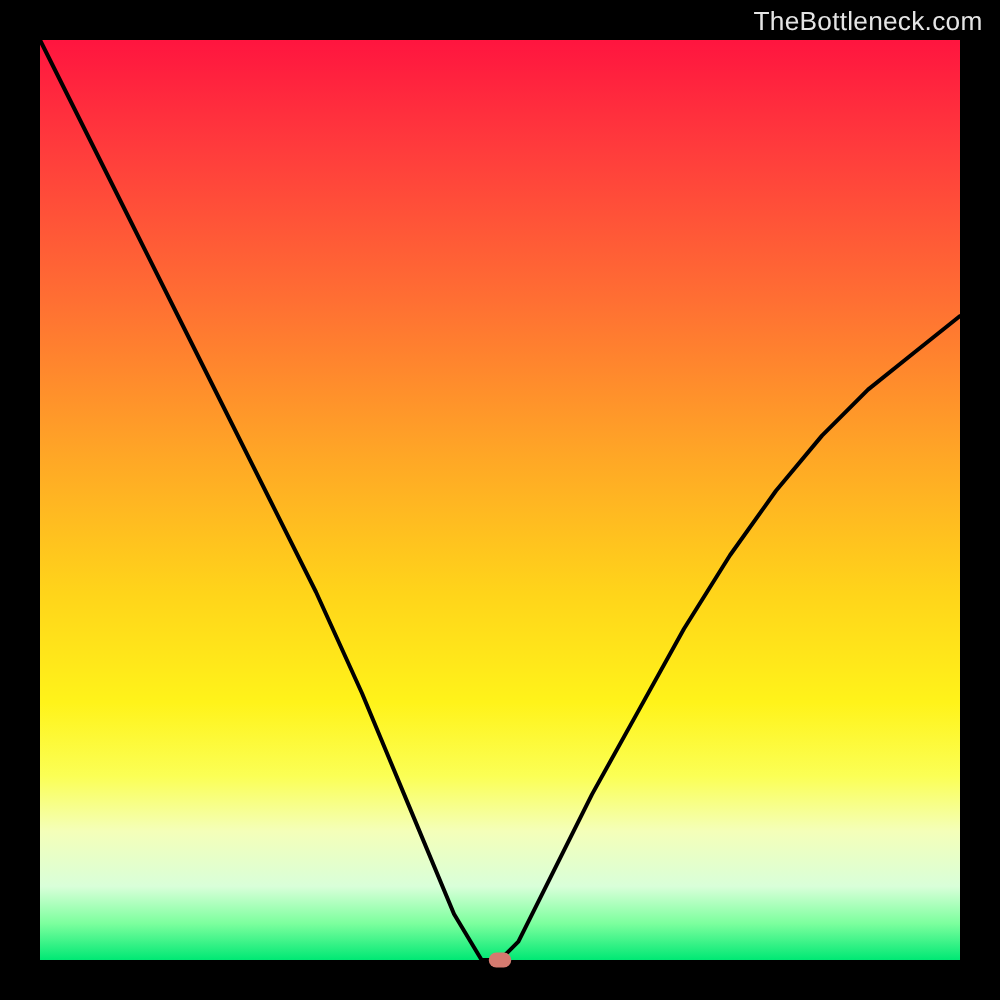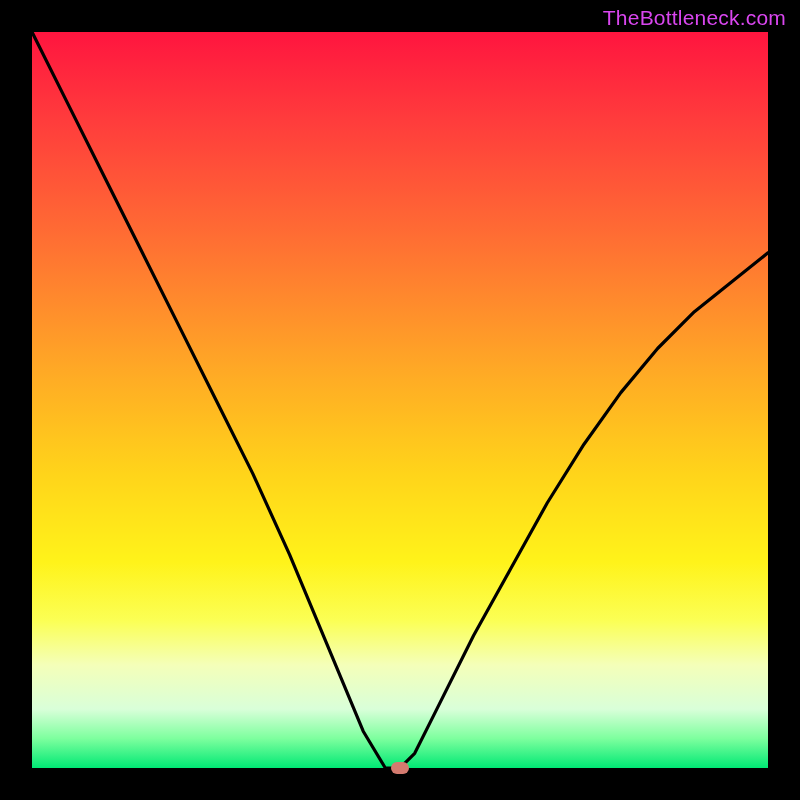--- a/index.html
+++ b/index.html
@@ -35,21 +35,21 @@
       #fbff55 80%,
       #f4ffb9 86%,
       #d9ffd9 92%,
       #7dff9e 96%,
       #00e874 100%);
   }
   .watermark {
     position: absolute;
     top: 6px;
     right: 14px;
-    color: #d946ef;
+    color: #e5e5e5;
     font-size: 21px;
     font-weight: 500;
     letter-spacing: 0.2px;
   }
   svg.curve {
     position: absolute;
     left: 0;
     top: 0;
     width: 736px;
     height: 736px;

